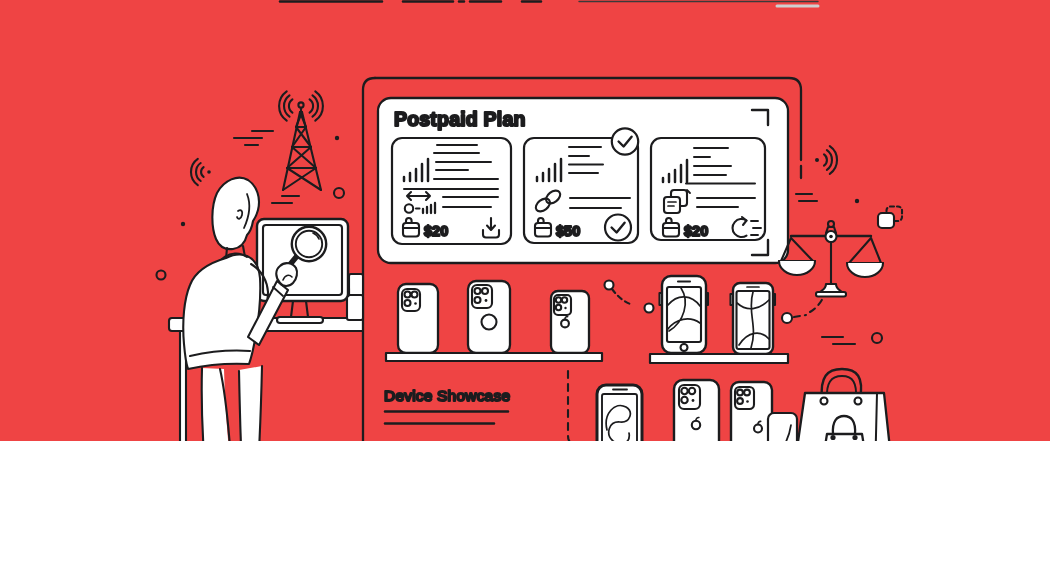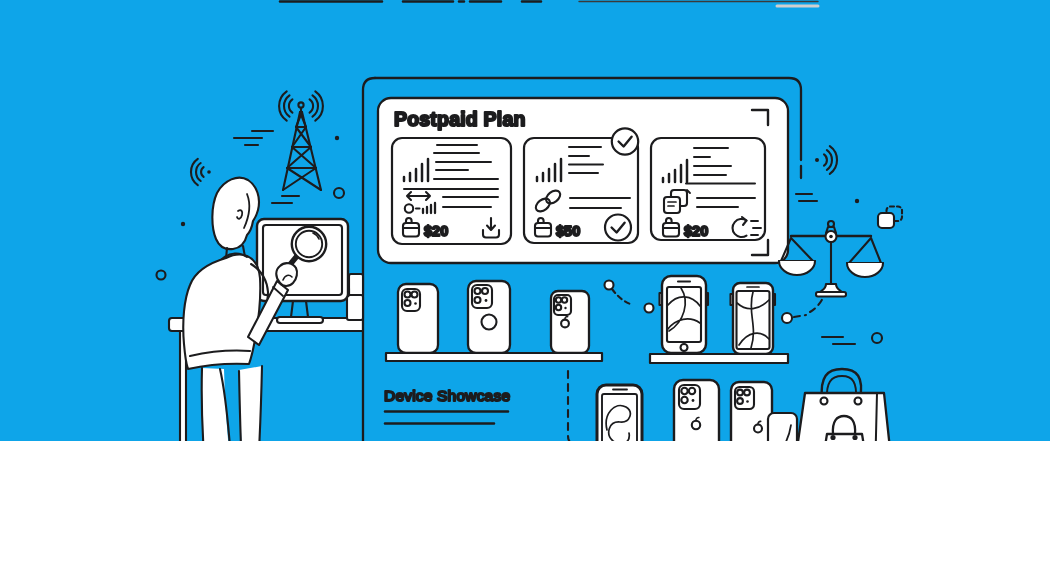--- a/index.html
+++ b/index.html
@@ -1,16 +1,16 @@
 <!DOCTYPE html>
 <html><head>
 <meta charset="utf-8">
 <style>
   html,body{margin:0;padding:0;background:#ffffff;}
-  .stage{position:relative;width:1050px;height:441px;background:#0ea5e9;overflow:hidden;}
+  .stage{position:relative;width:1050px;height:441px;background:#ef4444;overflow:hidden;}
   svg{display:block;}
   text{font-family:"Liberation Sans",sans-serif;fill:#1c1c1e;}
   .title-text{font-size:19.5px;font-weight:600;letter-spacing:.2px;}
   .price-text{font-size:14.5px;font-weight:600;}
   .label-text{font-size:15.5px;font-weight:500;letter-spacing:.2px;}
 </style>
 </head>
 <body>
 
 <div class="stage">

